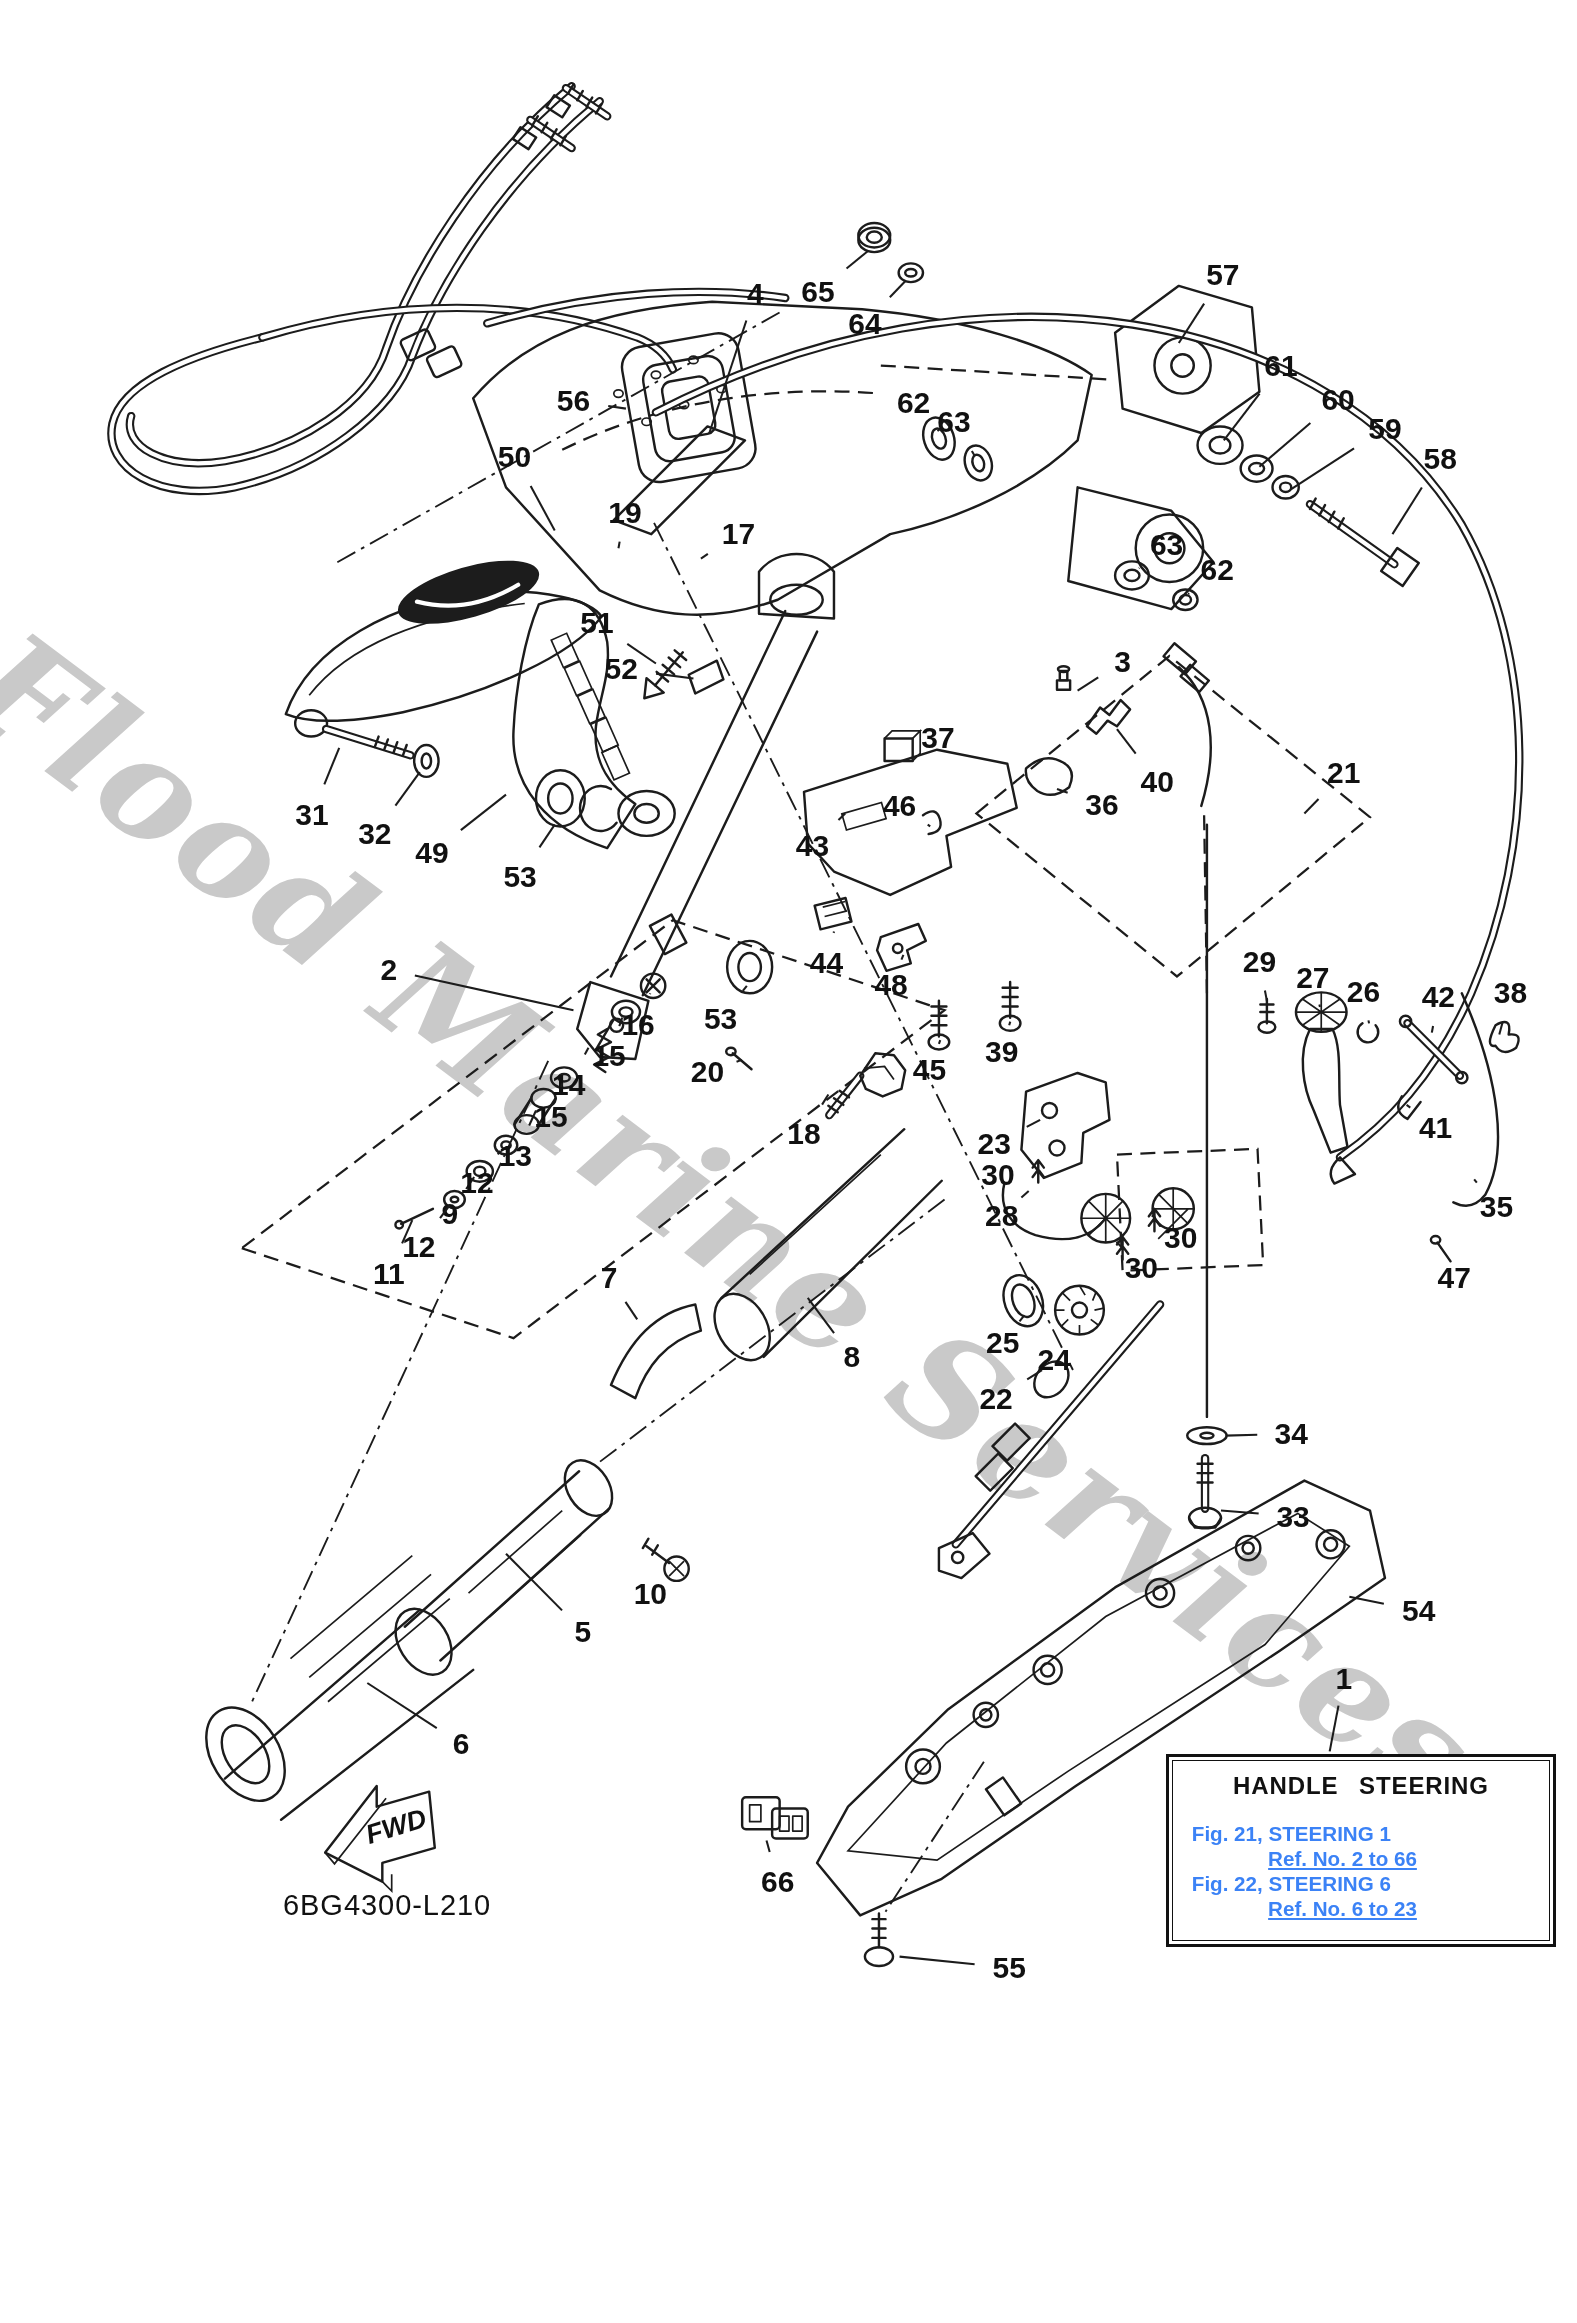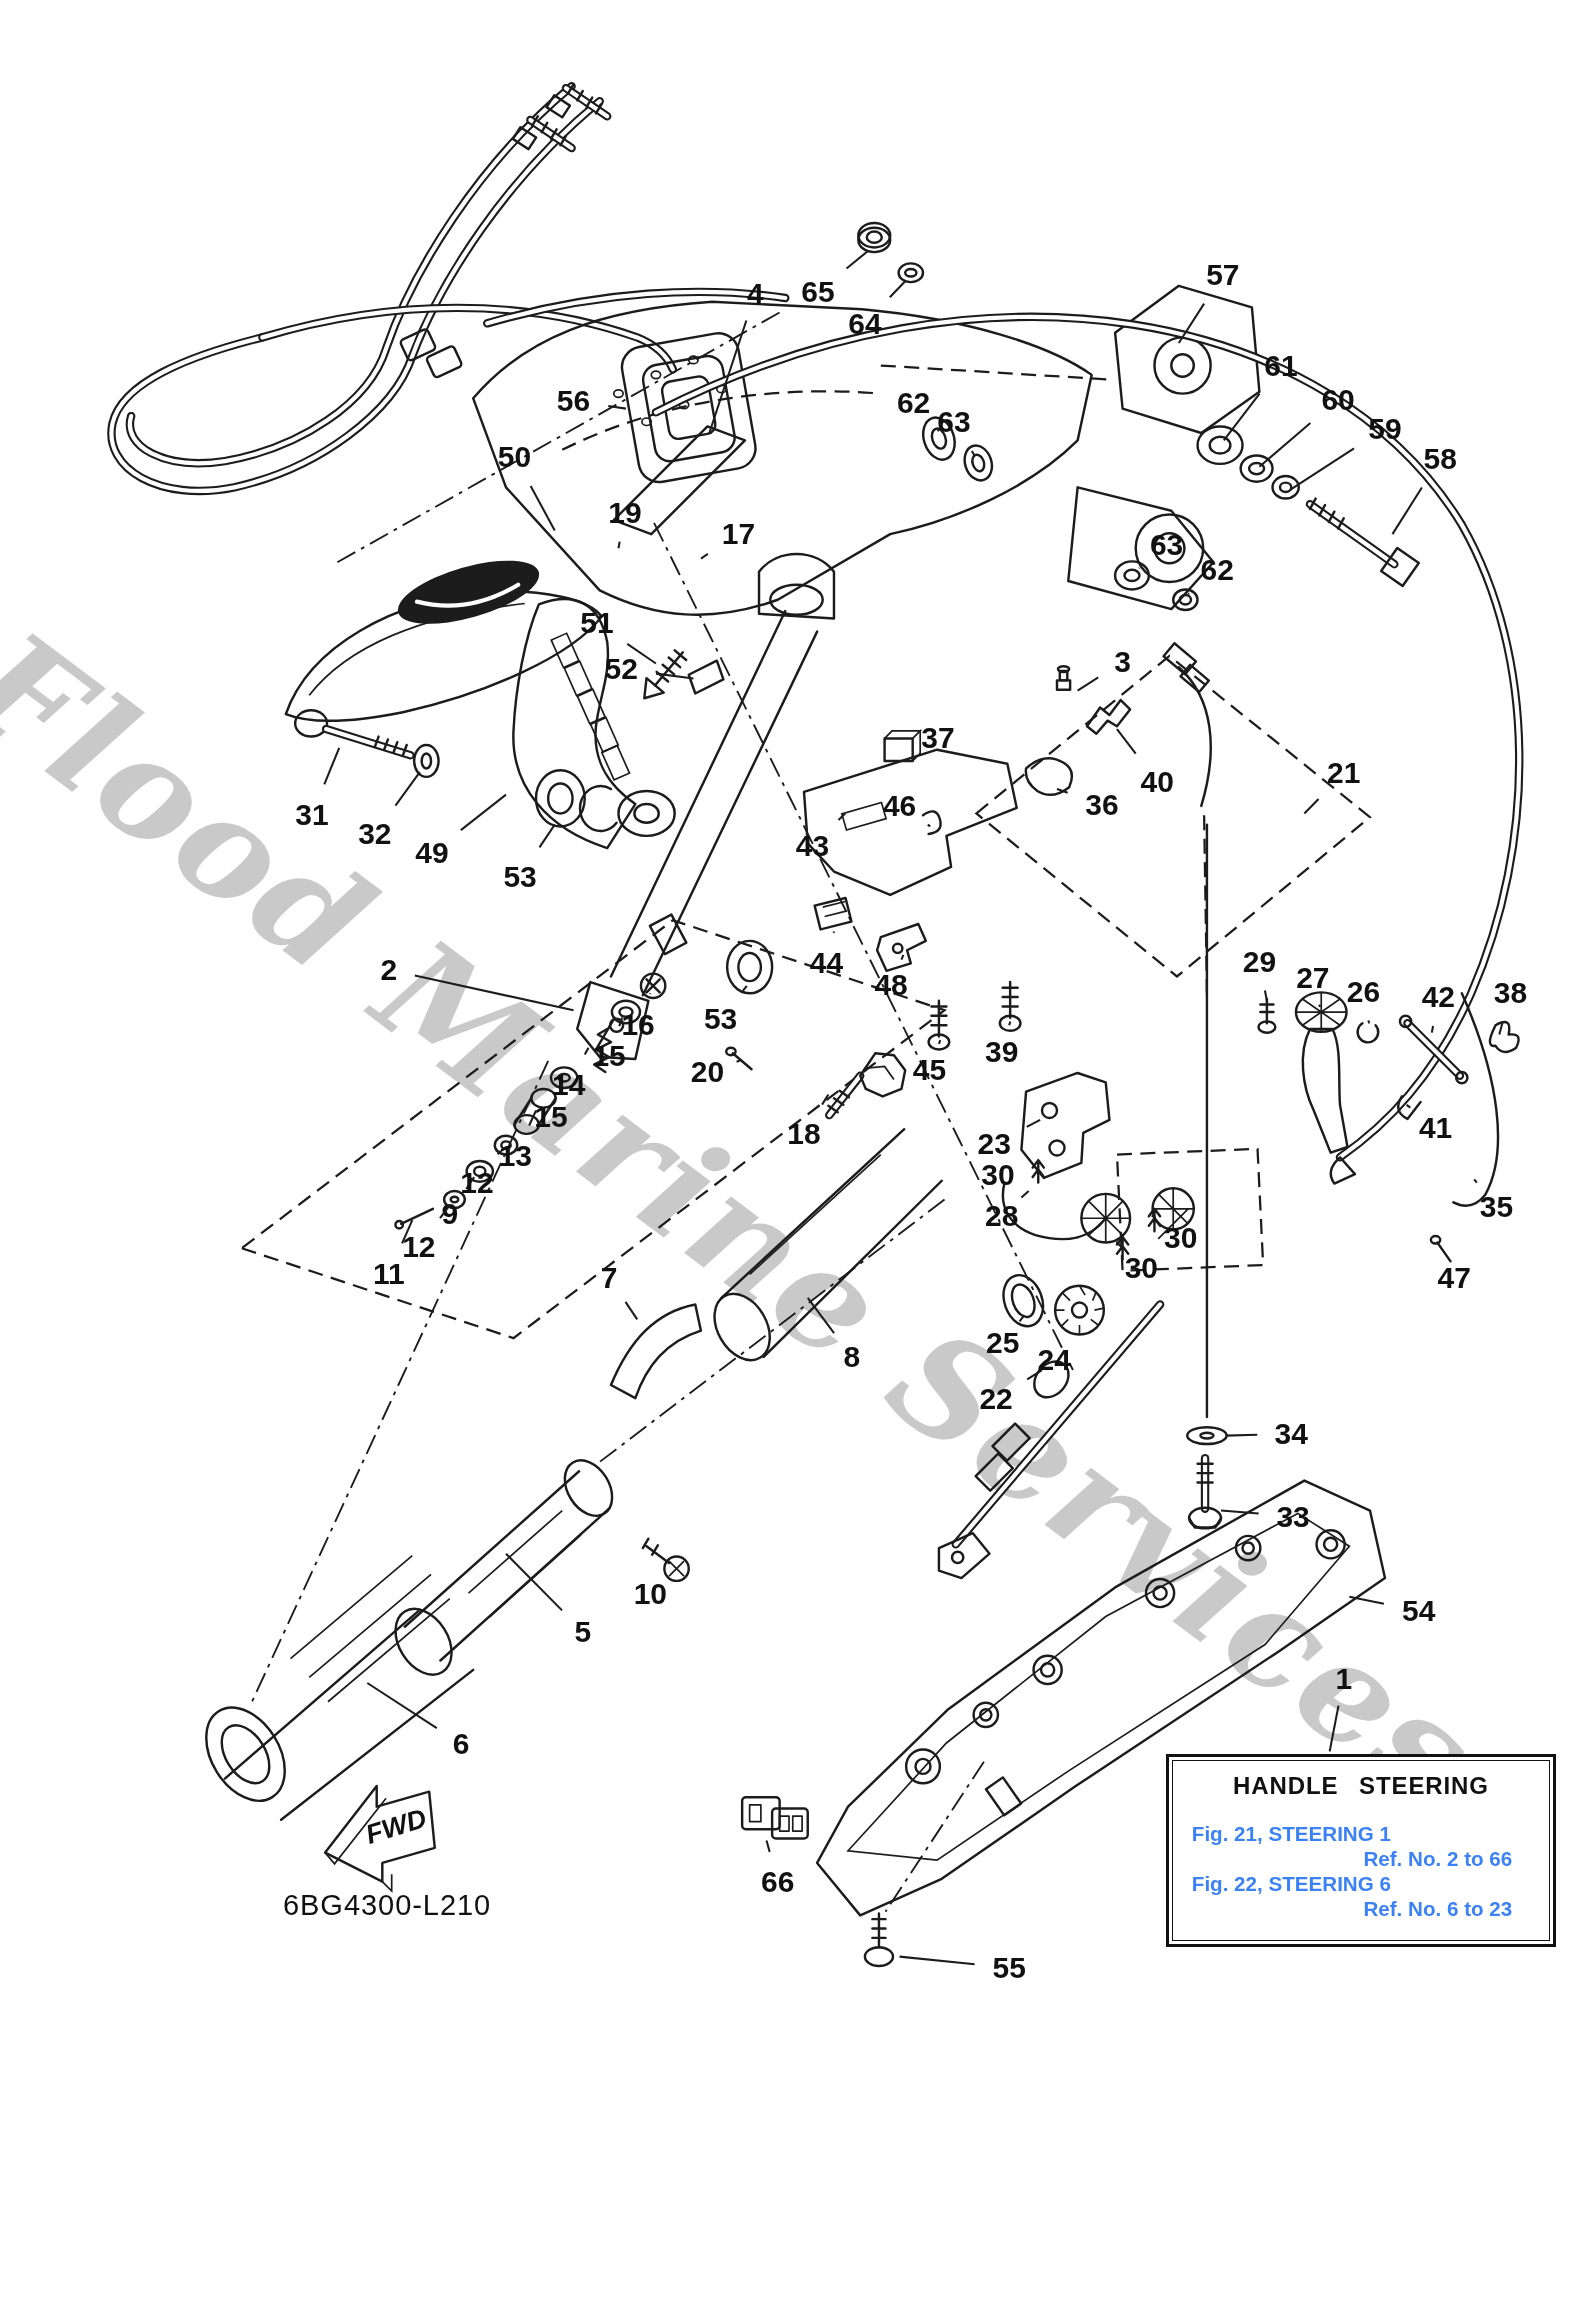--- a/index.html
+++ b/index.html
@@ -23,21 +23,21 @@
   svg text.code{font-family:"Liberation Sans",sans-serif;font-size:31px;fill:#111;letter-spacing:1px;}
   svg text.fwd{font-family:"Liberation Sans",sans-serif;font-size:29px;font-weight:bold;
                font-style:italic;fill:#111;}
   .info-box{position:absolute;left:1166px;top:1754px;width:390px;height:193px;
             border:3.7px solid #111;background:#fff;box-sizing:border-box;}
   .info-box-inner{position:absolute;inset:2.8px;border:1.9px solid #111;}
   .ib-title{margin-top:11.2px;text-align:center;font-size:24px;font-weight:bold;
             word-spacing:13px;letter-spacing:0.9px;color:#111;}
   .ib-lines{margin-top:20.6px;font-size:20.6px;font-weight:bold;color:#3b82f6;line-height:25px;}
   .ib-fig{padding-left:19px;}
-  .ib-ref{text-align:right;padding-right:37px;}
+  .ib-ref{text-align:center;padding-right:37px;text-decoration:underline;}
 </style>
 </head>
 <body>
 
 <div class="page">
 
   <div class="watermark">Flood Marine Services</div>
 
   <svg class="art" width="1578" height="2324" viewBox="0 0 1684 2480">
 

